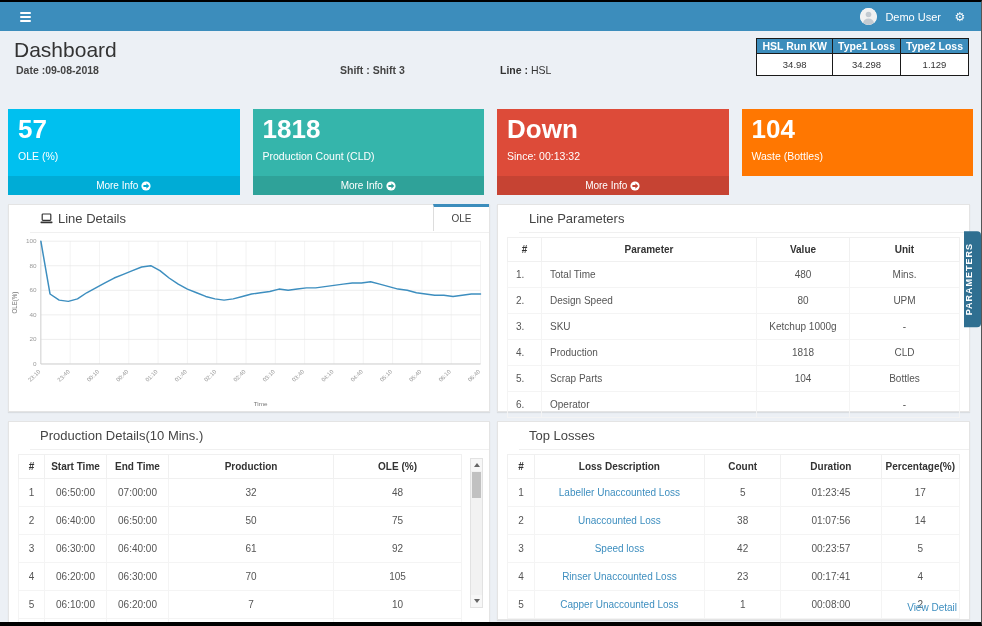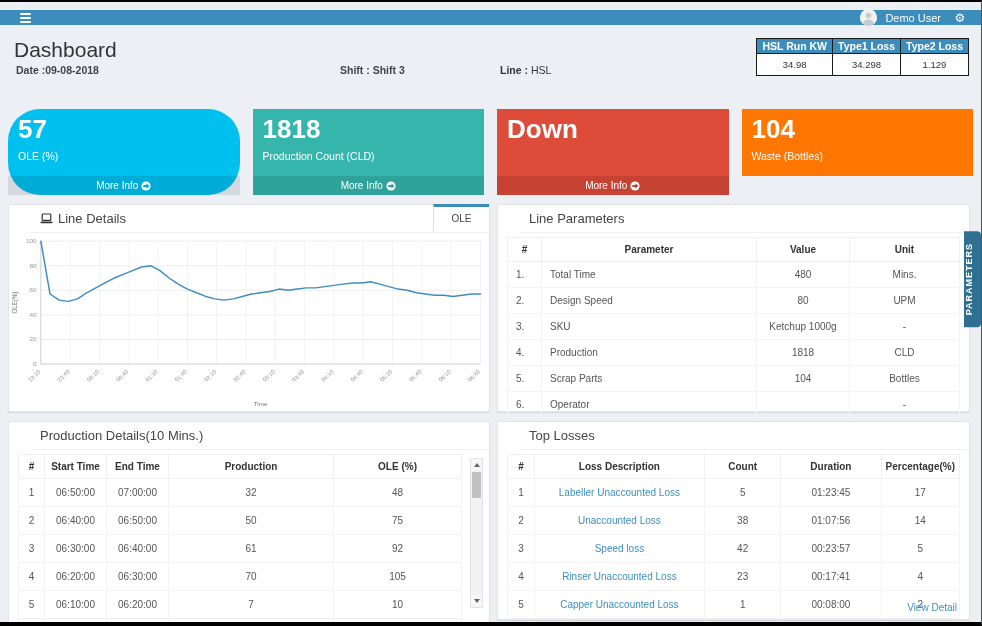--- a/index.html
+++ b/index.html
@@ -2,21 +2,21 @@
 <html><head>
 <meta charset="utf-8">
 <style>
   * { margin:0; padding:0; box-sizing:border-box; }
   html,body { width:982px; height:626px; }
   body { font-family:"Liberation Sans", sans-serif; background:#ecf0f5; overflow:hidden; }
   .screen { position:relative; width:982px; height:626px; background:#ecf0f5;
             border-top:2px solid #000; border-bottom:4px solid #000; border-right:1px solid #555; overflow:hidden; }
 
   
-  .navbar { position:absolute; left:0; top:8px; right:0; height:15px; background:#3c8dbc; display:flex; align-items:center; }
+  .navbar { position:absolute; left:0; top:0; right:0; height:29px; background:#3c8dbc; display:flex; align-items:center; }
   .hamburger { width:38px; height:29px; display:flex; flex-direction:column; justify-content:center; gap:2px; padding-left:20px; cursor:pointer; }
   .hamburger span { width:11px; height:2px; background:#fff; border-radius:1px; }
   .nav-right { margin-left:auto; display:flex; align-items:center; gap:8px; padding-right:10px; }
   .avatar { width:17px; height:17px; border-radius:50%; background:#fff; overflow:hidden; }
   .nav-user { color:#fff; font-size:11px; }
   .gear { width:22px; text-align:center; color:#fff; font-size:12px; font-family:"DejaVu Sans", sans-serif; cursor:pointer; }
 
   
   .page-title { position:absolute; left:14px; top:36px; font-size:21px; color:#333; font-weight:400; }
   .info-item { position:absolute; top:62px; font-size:10.5px; font-weight:bold; color:#444; }
@@ -29,21 +29,21 @@
   .kpi-table td { font-size:9.5px; color:#333; text-align:center; padding:5px 4px; border:1px solid #1a1a1a;margin-left:42px; }
 
   
   .cards { position:absolute; left:8px; right:8px; top:107px; display:flex; gap:13px; align-items:flex-start; }
   .card { flex:1; color:#fff; }
   .card-body { height:67px; padding:6px 10px; }
   .card-value { font-size:26px; font-weight:bold; line-height:1.1; }
   .card-label { font-size:10.5px; margin-top:6px; }
   .card-footer { height:19px; background:rgba(0,0,0,0.1); text-align:center; font-size:10px; line-height:19px; cursor:pointer; }
   .card-footer svg { vertical-align:-2px; margin-left:3px; }
-  .c-aqua  { background:#00c0ef;border-radius:32px; } .c-aqua  .mi-arrow { fill:#00a7d0; }
+  .c-aqua  { background:#00c0ef; } .c-aqua  .mi-arrow { fill:#00a7d0; }
   .c-teal  { background:#35b5ab; } .c-teal  .mi-arrow { fill:#2da197; }
   .c-red   { background:#dd4b39; } .c-red   .mi-arrow { fill:#c23f2f; }
   .c-orange{ background:#ff7701; }
 
   
   .box { position:absolute; background:#fff; border:1px solid #e4e4e4; box-shadow:0 1px 1px rgba(0,0,0,0.08); }
   .box-header { position:relative; padding:6px 10px; font-size:13px; color:#444; border-bottom:1px solid #f0f0f0;margin-left:21px; }
   .box-header .hd-icon { margin-right:5px; vertical-align:-1px; }
 
   #line-details { left:8px; top:202px; width:482px; height:208px; }
@@ -149,20 +149,21 @@
       <div class="card-footer">
         <span>More Info</span><svg width="10" height="10" viewBox="0 0 10 10">
             <circle cx="5" cy="5" r="4.6" fill="#fff"></circle>
             <path class="mi-arrow" d="M2.4 4.1h3V2.3L8.3 5 5.4 7.7V5.9h-3z"></path>
           </svg>
       </div>
     </div>
     <div class="card c-red">
       <div class="card-body">
         <div class="card-value">Down</div>
+        <div class="card-label">Since: 00:13:32</div>
       </div>
       <div class="card-footer">
         <span>More Info</span><svg width="10" height="10" viewBox="0 0 10 10">
             <circle cx="5" cy="5" r="4.6" fill="#fff"></circle>
             <path class="mi-arrow" d="M2.4 4.1h3V2.3L8.3 5 5.4 7.7V5.9h-3z"></path>
           </svg>
       </div>
     </div>
     <div class="card c-orange">
       <div class="card-body">

